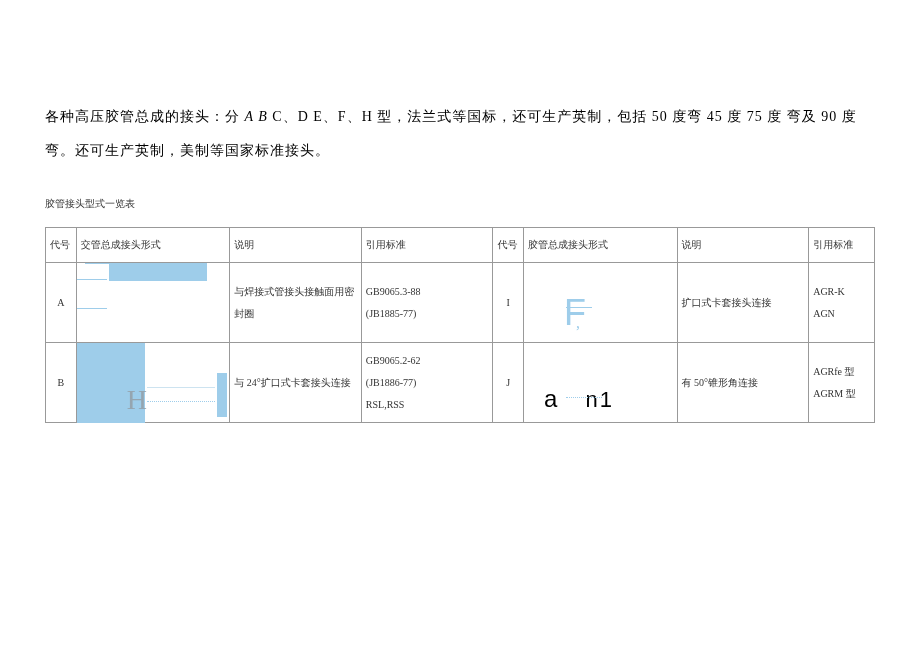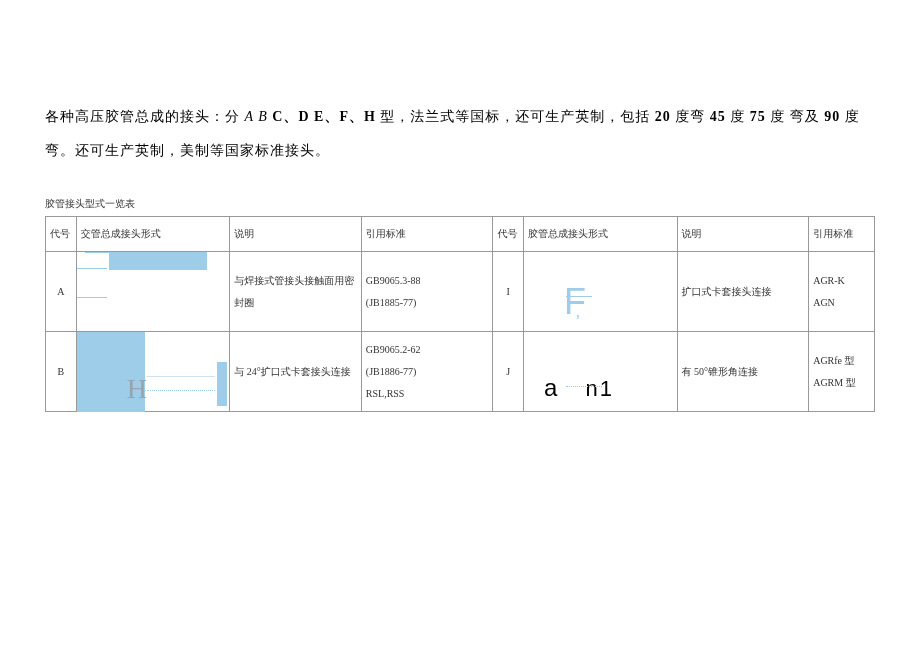--- a/index.html
+++ b/index.html
@@ -18,29 +18,29 @@
     }
     .intro {
       font-size: 14px;
       line-height: 2.4;
       letter-spacing: 1px;
       margin-bottom: 30px;
       color: #000;
       text-indent: 0;
     }
     .intro .bold {
-      font-weight: bold;
+      font-weight: normal;
     }
     .intro .italic {
       font-style: italic;
       font-family: Liberation Serif, serif;
     }
     .table-title {
       font-size: 10px;
-      margin-bottom: 5px;
+      margin-bottom: 16px;
       color: #333;
     }
     table {
       border-collapse: collapse;
       width: 100%;
       table-layout: fixed;
     }
     th, td {
       border: 1px solid #999;
       font-size: 10px;
@@ -176,21 +176,21 @@
       border-top: 1px dotted #9ecdea;
     }
     .center-i {
       text-align: center;
     }
   </style>
 </head>
 <body>
 
 <div class="intro">
-  <span>各种高压胶管总成的接头：分 </span><span class="italic">A B</span><span class="bold"> C、D E、F、H </span><span>型，法兰式等国标，还可生产英制，包括 </span><span class="bold">20</span><span> 度弯 </span><span class="bold">45</span><span> 度 </span><span class="bold">75</span><span> 度  弯及 </span><span class="bold">90</span><span> 度弯。还可生产英制，美制等国家标准接头。</span>
+  <span>各种高压胶管总成的接头：分 </span><span class="italic">A B</span><span class="bold"> C、D E、F、H </span><span>型，法兰式等国标，还可生产英制，包括 </span><span class="bold">50</span><span> 度弯 </span><span class="bold">45</span><span> 度 </span><span class="bold">75</span><span> 度  弯及 </span><span class="bold">90</span><span> 度弯。还可生产英制，美制等国家标准接头。</span>
 </div>
 
 <div class="table-title">胶管接头型式一览表</div>
 
 <table>
   <colgroup>
     <col class="col-code">
     <col class="col-form">
     <col class="col-desc">
     <col class="col-std">

